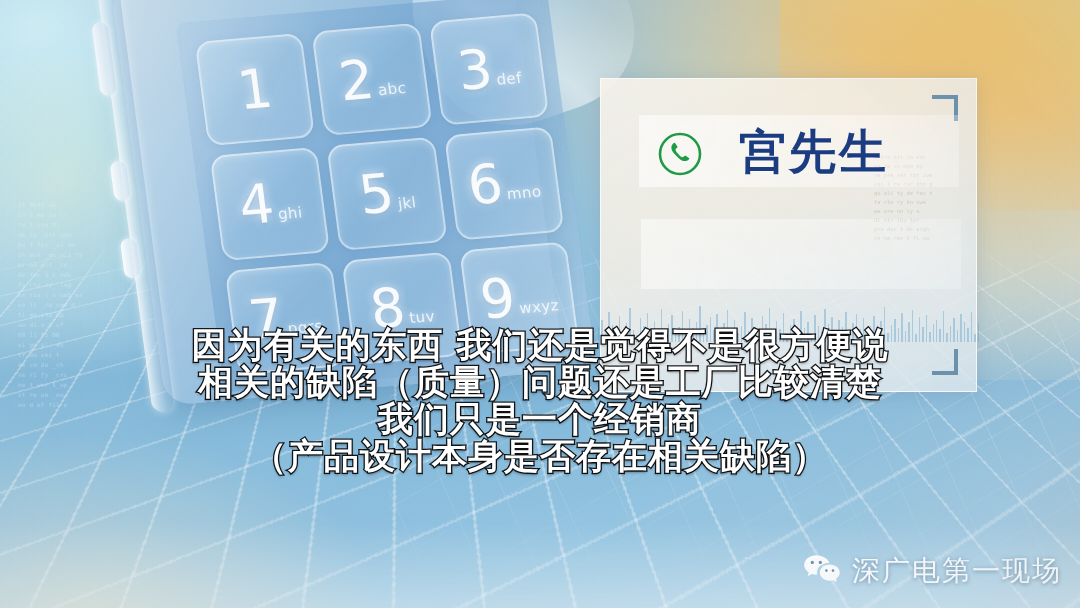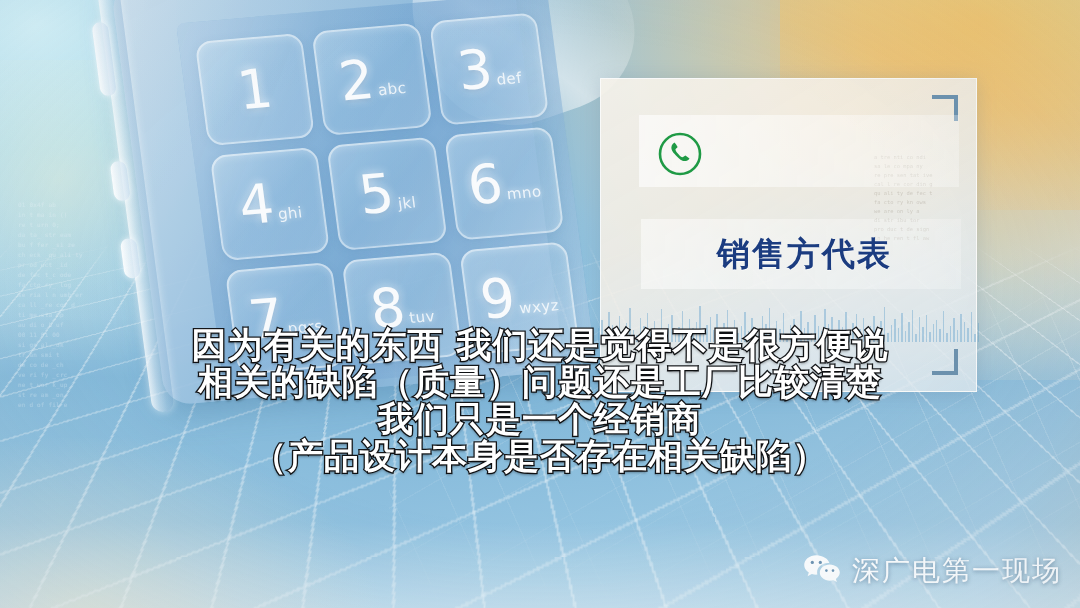--- a/index.html
+++ b/index.html
@@ -421,21 +421,21 @@
     <div class="name-strip"></div>
     <div class="role-strip"></div>
 
     <div class="phone-ico">
       <svg width="46" height="46" viewBox="0 0 46 46">
         <circle cx="23" cy="23" r="20" fill="none" stroke="#1f9a45" stroke-width="2.6"></circle>
         <path d="M17.5 11.5c-2.4 1.3 -3.6 4.1 -3.0 6.6 .6 2.6 2.5 4.4 4.2 6.2 2.0 2.1 4.0 4.4 6.8 5.4 2.5 .9 5.6 .1 7.0 -2.3 -1.3 -1.1 -2.7 -2.1 -4.1 -3.0 -1.1 .5 -2.0 1.6 -3.2 1.8 -1.6 -.6 -2.8 -2.0 -3.9 -3.3 -1.2 -1.3 -2.5 -2.7 -2.9 -4.5 .5 -1.0 1.6 -1.6 2.2 -2.5 -.9 -1.6 -2.0 -3.1 -3.1 -4.4z" fill="#1f9a45"></path>
       </svg>
     </div>
 
-    <div class="caller-role">销售方代表</div>
+    <div class="caller-name">宫先生</div>
   </div>
 
   <div class="waveform">
       <i style="height: 14px;"></i>
       <i style="height: 22px;"></i>
       <i style="height: 8px;"></i>
       <i style="height: 30px;"></i>
       <i style="height: 17px;"></i>
       <i style="height: 11px;"></i>
       <i style="height: 26px;"></i>

